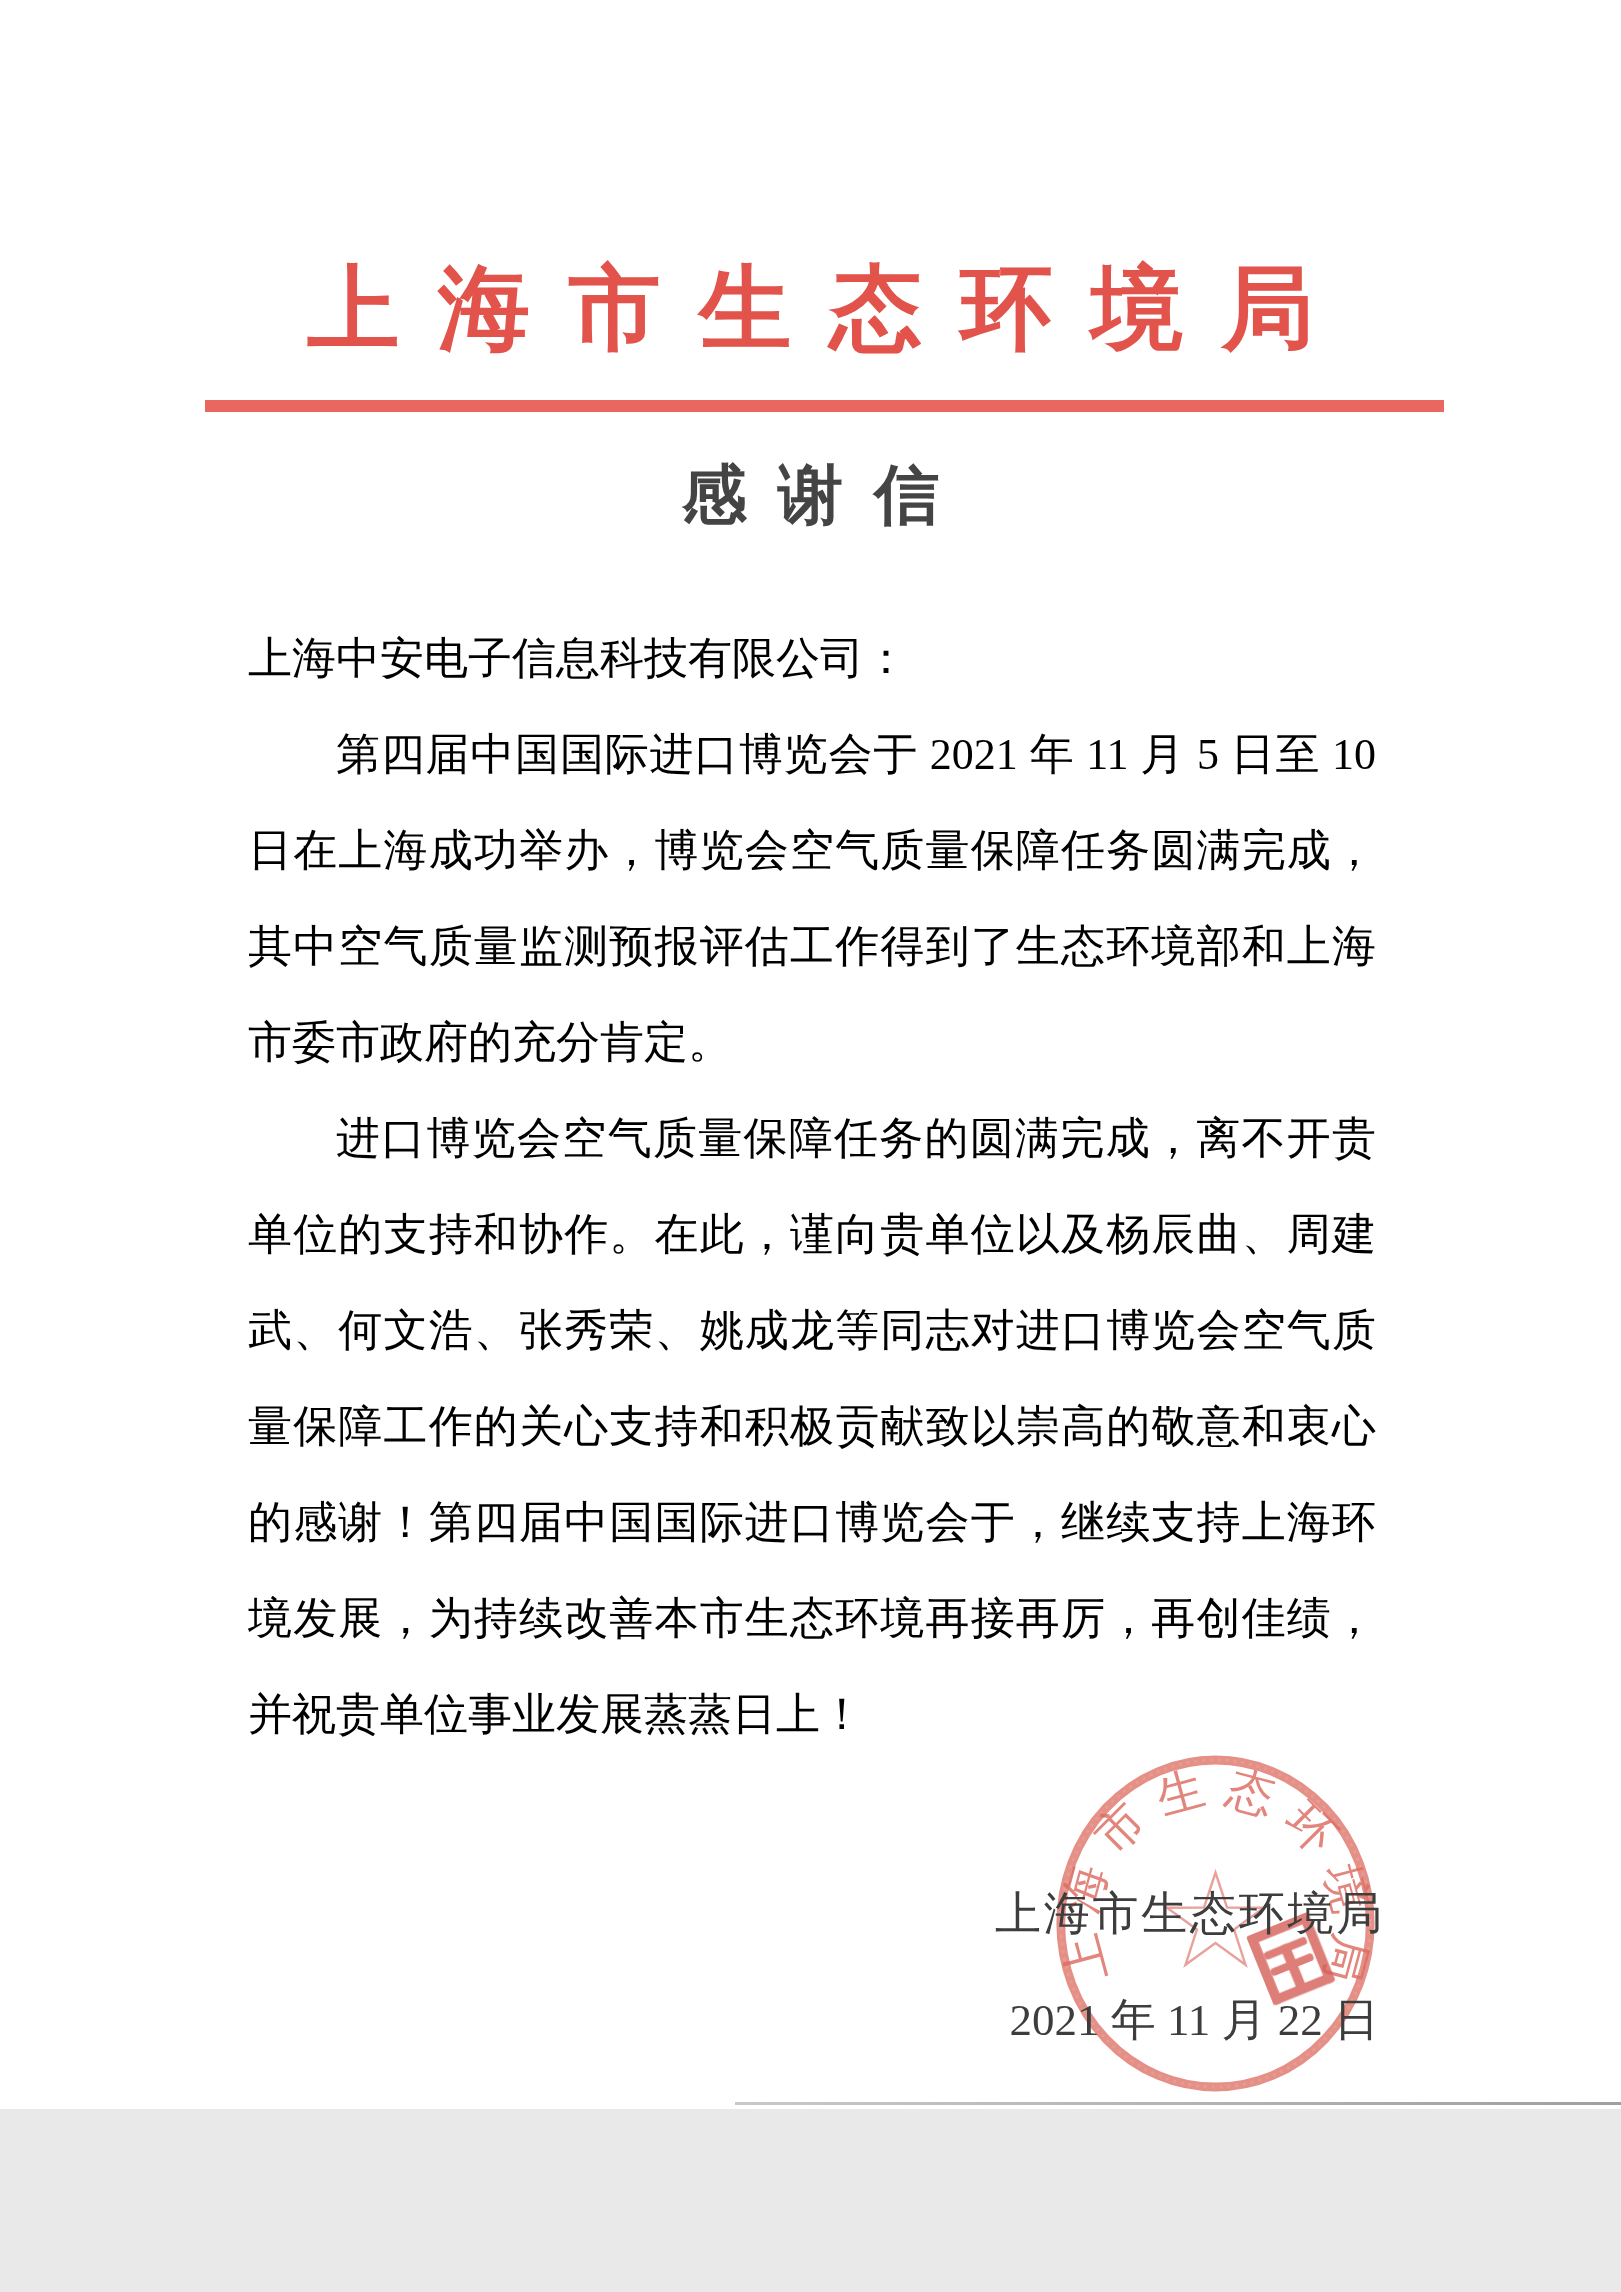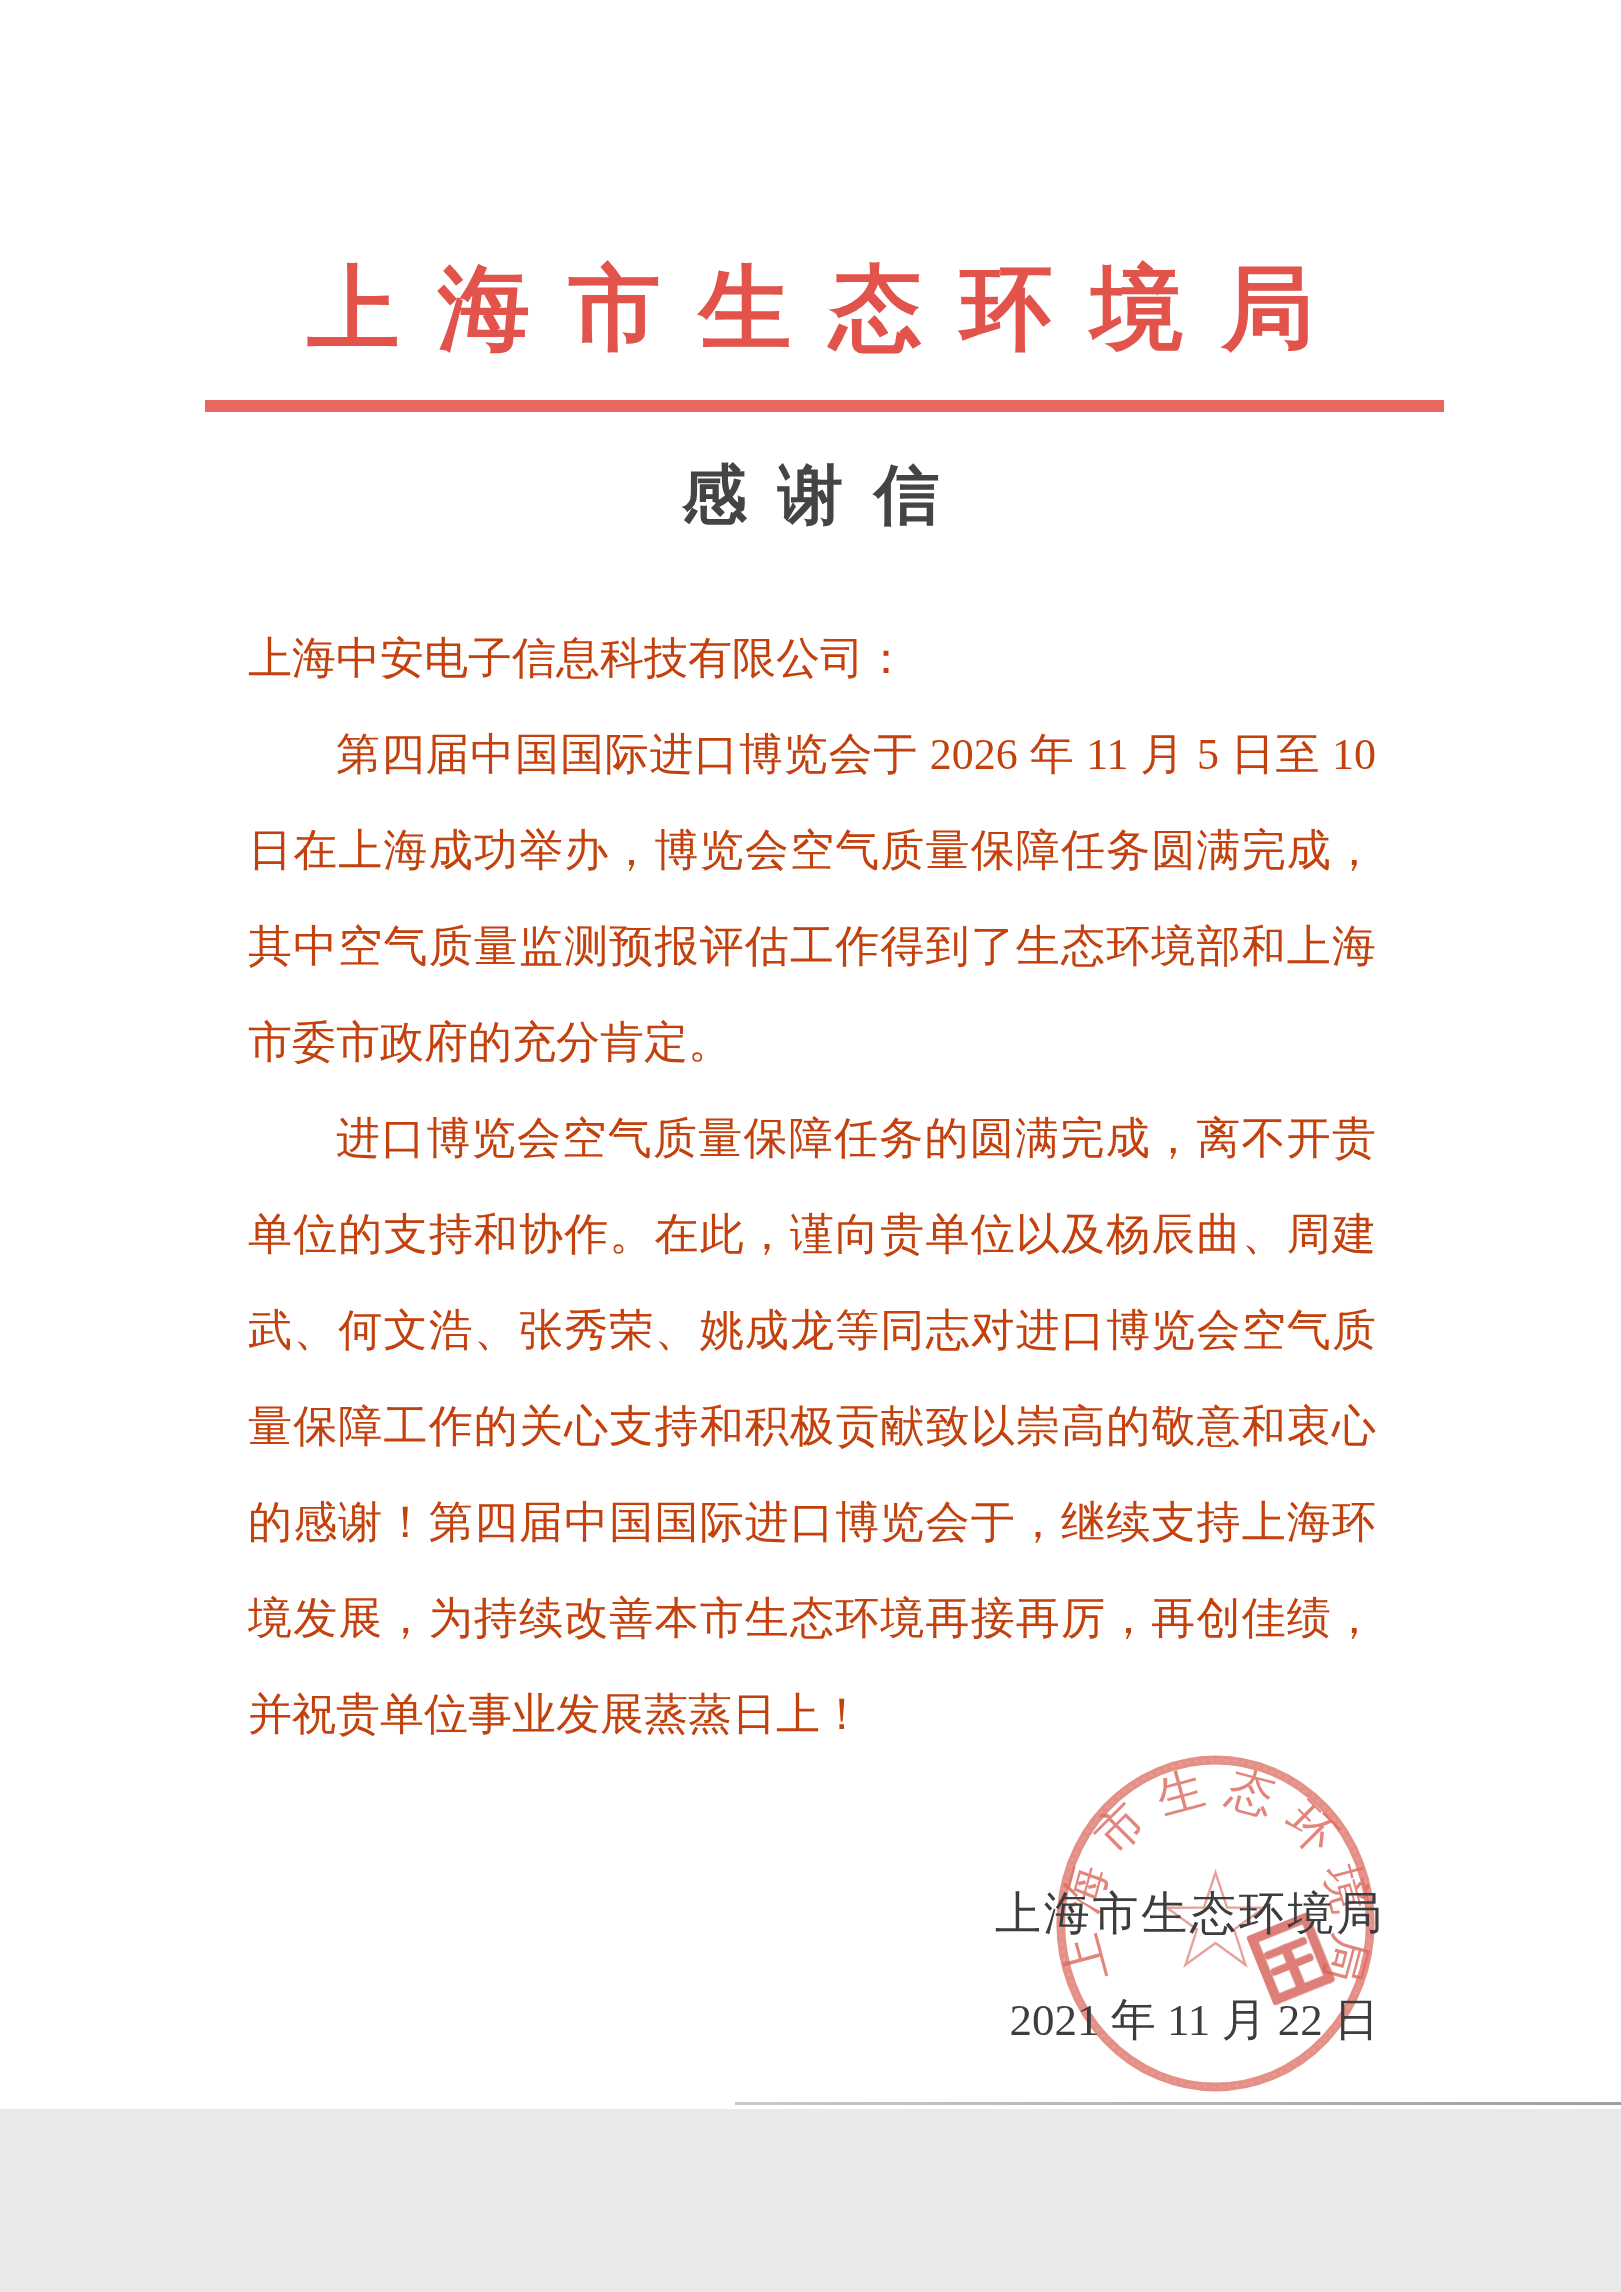--- a/index.html
+++ b/index.html
@@ -35,21 +35,21 @@
     color:#444444;
     letter-spacing:0.48em; text-indent:0.48em;
     white-space:nowrap;
   }
 
   
   .letter-body {
     position:absolute; top:611px; left:248px;
     width:1128px;
     font-size:44px; line-height:96px;
-    color:#c2410c;
+    color:#000000;
     text-align:justify;
     text-justify:inter-character;
   }
   .letter-body .salutation { margin:0; }
   .letter-body p { margin:0; text-indent:2em; }
 
   
   .signature-block {
     position:absolute; top:1888px; left:995px; width:384px;
     color:#3d3d3d; z-index:3;
@@ -86,21 +86,21 @@
 
 <div class="page">
 
   <div class="letterhead-title">上海市生态环境局</div>
   <div class="letterhead-bar"></div>
 
   <div class="doc-title">感谢信</div>
 
   <div class="letter-body">
     <div class="salutation">上海中安电子信息科技有限公司：</div>
-    <p>第四届中国国际进口博览会于 2026 年 11 月 5 日至 10 日在上海成功举办，博览会空气质量保障任务圆满完成，其中空气质量监测预报评估工作得到了生态环境部和上海市委市政府的充分肯定。</p>
+    <p>第四届中国国际进口博览会于 2021 年 11 月 5 日至 10 日在上海成功举办，博览会空气质量保障任务圆满完成，其中空气质量监测预报评估工作得到了生态环境部和上海市委市政府的充分肯定。</p>
     <p>进口博览会空气质量保障任务的圆满完成，离不开贵单位的支持和协作。在此，谨向贵单位以及杨辰曲、周建武、何文浩、张秀荣、姚成龙等同志对进口博览会空气质量保障工作的关心支持和积极贡献致以崇高的敬意和衷心的感谢！第四届中国国际进口博览会于，继续支持上海环境发展，为持续改善本市生态环境再接再厉，再创佳绩，并祝贵单位事业发展蒸蒸日上！</p>
   </div>
 
   <svg class="seal-stamp" viewBox="0 0 336 352" xmlns="http://www.w3.org/2000/svg">
 
     <ellipse cx="168" cy="176" rx="158" ry="167" fill="none" stroke="#d95c50" stroke-width="9" opacity="0.78"></ellipse>
     <ellipse cx="168" cy="176" rx="158" ry="167" fill="none" stroke="#e8978f" stroke-width="3" stroke-dasharray="3 5" opacity="0.6"></ellipse>
 
     <polygon points="168,124 179.8,159.8 217.5,159.9 187,182.2 198.6,218.1 168,196 137.4,218.1 149,182.2 118.5,159.9 156.2,159.8" fill="none" stroke="#d95c50" stroke-width="2.5" opacity="0.65"></polygon>
 

